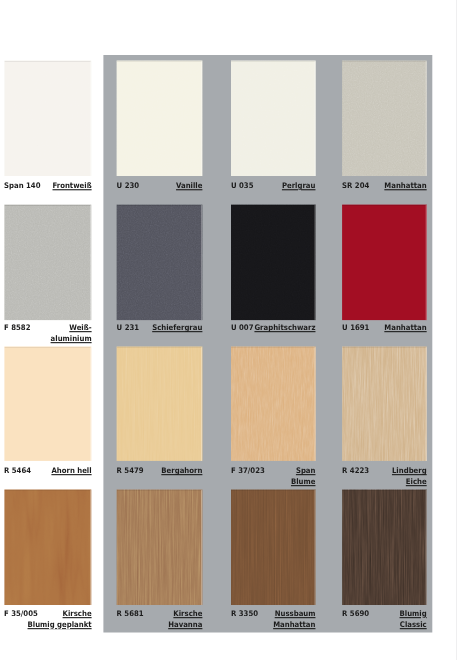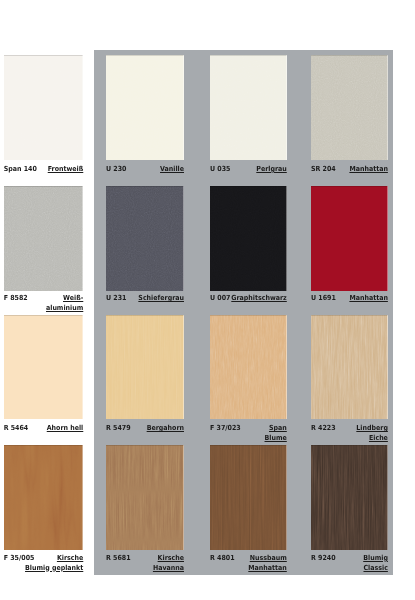--- a/index.html
+++ b/index.html
@@ -278,34 +278,34 @@
           <span>Havanna</span>
         </span>
       </div>
     </div>
     <div class="cell" style="left:210px;top:445px;width:76.8px">
       <div class="swatch" style="height:105px;background:#745034">
         <div class="tex" style="filter:url(#fx-grain-walnut)"></div>
         <div class="edge"></div>
       </div>
       <div class="lbl" style="top:108.8px">
-        <span class="code">R 4801</span>
+        <span class="code">R 3350</span>
         <span class="nm">
           <span>Nussbaum</span>
           <span>Manhattan</span>
         </span>
       </div>
     </div>
     <div class="cell" style="left:311px;top:445px;width:76.9px">
       <div class="swatch" style="height:105px;background:#42332a">
         <div class="tex" style="filter:url(#fx-grain-wenge)"></div>
         <div class="edge"></div>
       </div>
       <div class="lbl" style="top:108.8px">
-        <span class="code">R 9240</span>
+        <span class="code">R 5690</span>
         <span class="nm">
           <span>Blumig</span>
           <span>Classic</span>
         </span>
       </div>
     </div>  
     </div>
 </div>
 
 </body></html>

